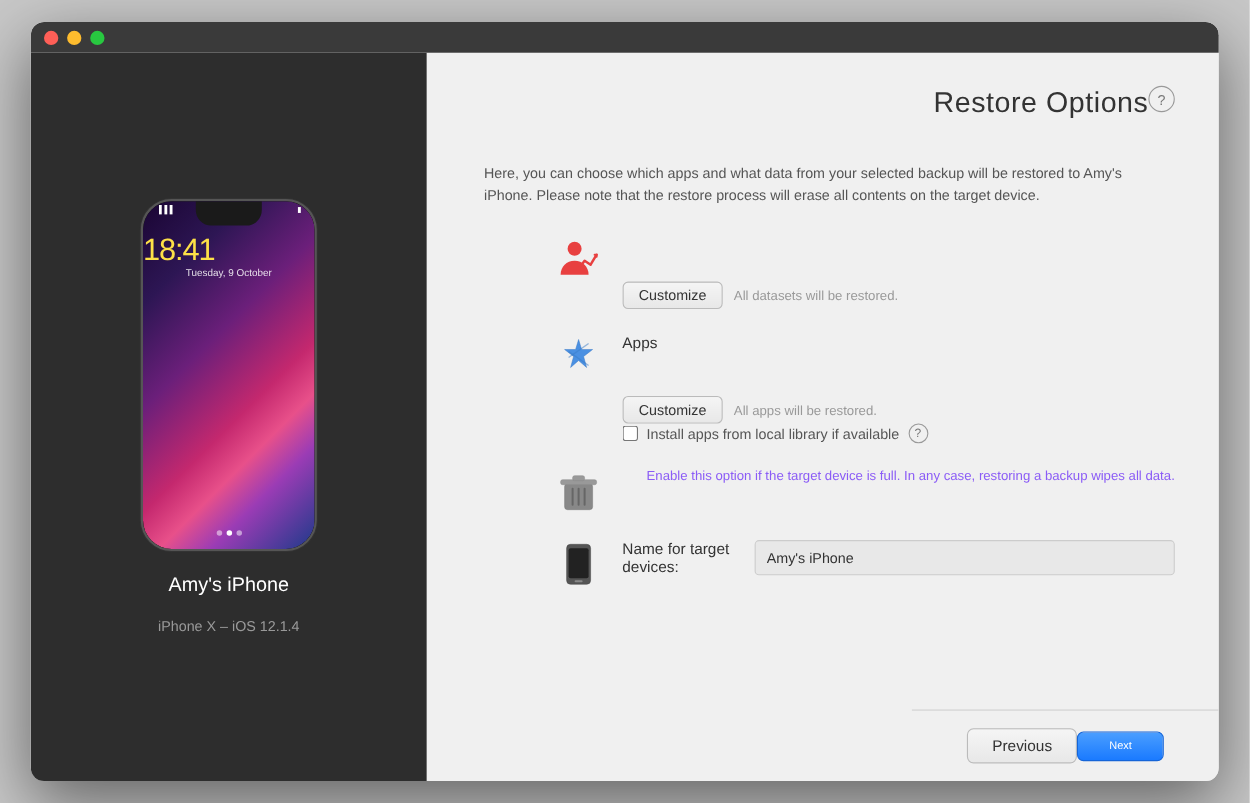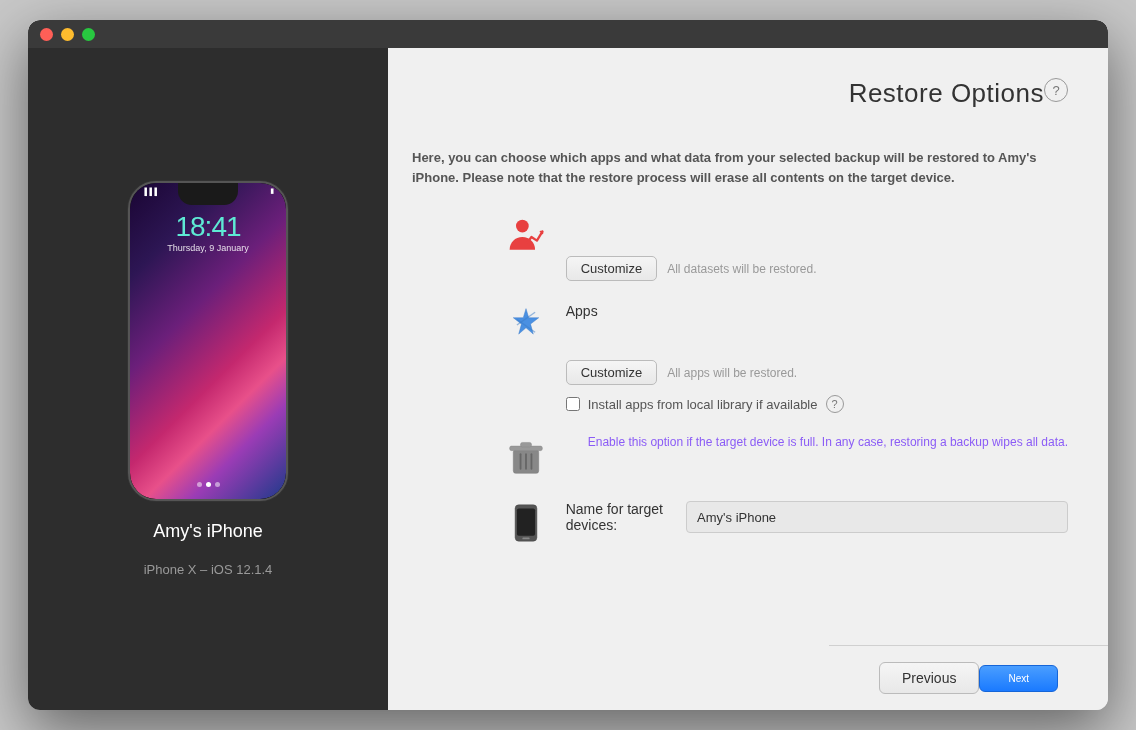--- a/index.html
+++ b/index.html
@@ -89,22 +89,21 @@
       width: 60px;
       height: 22px;
       background: #1a1a1a;
       border-radius: 0 0 14px 14px;
       z-index: 10;
     }
     .phone-time {
       position: absolute;
       top: 28px;
       left: 0; right: 0;
-      text-align: center;
-      color: #5eead4;
+      color: #fde047;
       font-size: 28px;
       font-weight: 300;
       letter-spacing: -1px;
       z-index: 5;
     }
     .phone-date {
       position: absolute;
       top: 60px;
       left: 0; right: 0;
       text-align: center;
@@ -187,25 +186,24 @@
       display: flex;
       align-items: center;
       justify-content: center;
     }
     .divider {
       height: 1px;
       background: #d0d0d0;
       margin: 0 40px;
     }
     .description {
-      padding: 18px 24px;
+      padding: 18px 52px;
       font-size: 13px;
       color: #555;
       line-height: 1.5;
-      font-weight: bold;
     }
     .options-area {
       flex: 1;
       padding: 10px 40px;
       overflow-y: auto;
     }
     .option-row {
       display: flex;
       align-items: flex-start;
       margin-bottom: 22px;
@@ -368,21 +366,21 @@
     <div class="left-panel">
       <div class="phone-container">
         <div class="phone-frame">
           <div class="phone-screen"></div>
           <div class="phone-notch"></div>
           <div class="phone-status-bar">
             <span class="status-signal">▐▐▐</span>
             <span class="status-battery">▮</span>
           </div>
           <div class="phone-time">18:41</div>
-          <div class="phone-date">Thursday, 9 January</div>
+          <div class="phone-date">Tuesday, 9 October</div>
           <div class="phone-dots">
             <div class="phone-dot"></div>
             <div class="phone-dot active"></div>
             <div class="phone-dot"></div>
           </div>
         </div>
         <div class="device-name">Amy's iPhone</div>
         <div class="device-info">iPhone X – iOS 12.1.4</div>
       </div>
     </div>
@@ -427,21 +425,21 @@
               <line x1="12" y1="22" x2="32" y2="8" stroke="#3a7bc8" stroke-width="1.5" opacity="0.5"></line>
               <line x1="32" y1="30" x2="12" y2="16" stroke="#3a7bc8" stroke-width="1.5" opacity="0.5"></line>
             </svg>
           </div>
           <div class="option-content">
             <div class="option-label">Apps</div>
             <div class="option-controls">
               <button class="customize-btn">Customize</button>
               <span class="option-desc">All apps will be restored.</span>
             </div>
-            <div class="checkbox-row" style="margin-top:10px;">
+            <div class="checkbox-row" style="margin-top:0;">
               <input type="checkbox" id="install-local" style="">
               <label class="checkbox-label" for="install-local">Install apps from local library if available</label>
               <button class="help-inline">?</button>
             </div>
           </div>
         </div>
 
         <div class="option-row">
           <div class="option-icon">
             <svg class="trash-icon-svg" viewBox="0 0 36 44" fill="none" xmlns="http://www.w3.org/2000/svg">

